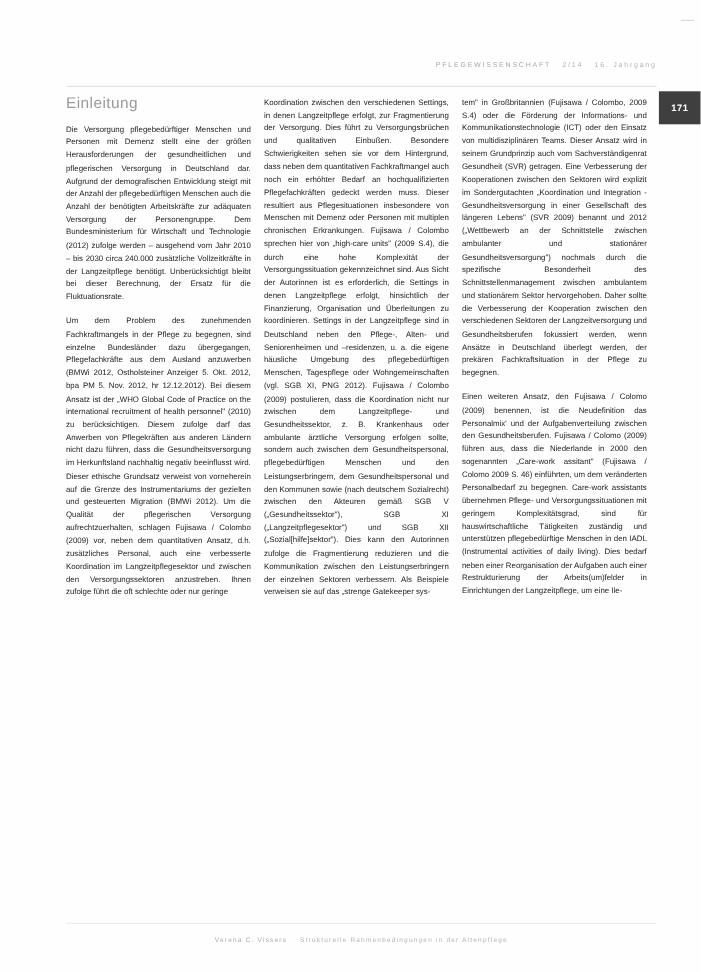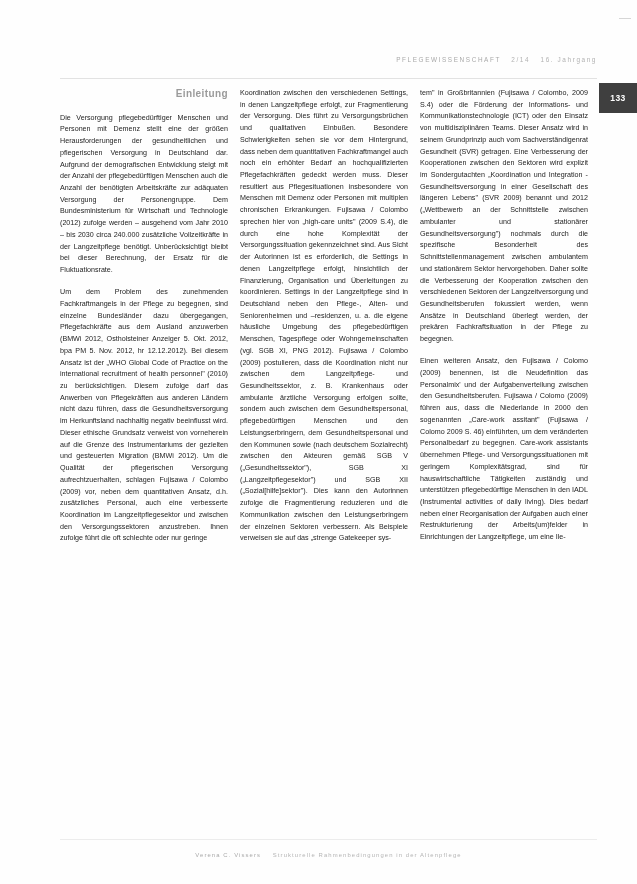--- a/index.html
+++ b/index.html
@@ -85,26 +85,26 @@
     hyphens: manual;
   }
   .col p {
     margin: 0;
   }
   .col p + p {
     margin-top: 10.5px;
   }
   .section-heading {
     display: block;
-    text-align: right;
-    font-size: 10px;
+    text-align: left;
+    font-size: 14px;
     color: #9a9a9a;
     letter-spacing: 0.4px;
     margin: 0 0 13px 0;
-    font-weight: bold;
+    font-weight: normal;
   }
 
   
   .footer-rule {
     position: absolute;
     bottom: 44px;
     left: 60px;
     right: 40px;
     height: 1px;
     background: #ececec;
@@ -137,21 +137,21 @@
 
   <div class="edge-mark edge-top-right"></div>
 
   <div class="running-header">
     <span class="hdr-journal">PFLEGEWISSENSCHAFT</span>
     <span class="hdr-issue">2/14</span>
     <span class="hdr-vol">16. Jahrgang</span>
   </div>
   <div class="header-rule"></div>
 
-  <div class="page-badge">133</div>
+  <div class="page-badge">171</div>
 
   <div class="columns">
 
     <div class="col">
       <span class="section-heading">Einleitung</span>
       <p>Die Versorgung pflegebedürftiger Menschen und Personen mit Demenz stellt eine der größen Herausforderungen der gesundheitlichen und pflegerischen Versorgung in Deutschland dar. Aufgrund der demografischen Entwicklung steigt mit der Anzahl der pflegebedürftigen Menschen auch die Anzahl der benötigten Arbeitskräfte zur adäquaten Versorgung der Personengruppe. Dem Bundesministerium für Wirtschaft und Technologie (2012) zufolge werden – ausgehend vom Jahr 2010 – bis 2030 circa 240.000 zusätzliche Vollzeitkräfte in der Langzeitpflege benötigt. Unberücksichtigt bleibt bei dieser Berechnung, der Ersatz für die Fluktuationsrate.</p>
       <p>Um dem Problem des zunehmenden Fachkraftmangels in der Pflege zu begegnen, sind einzelne Bundesländer dazu übergegangen, Pflegefachkräfte aus dem Ausland anzuwerben (BMWi 2012, Ostholsteiner Anzeiger 5. Okt. 2012, bpa PM 5. Nov. 2012, hr 12.12.2012). Bei diesem Ansatz ist der „WHO Global Code of Practice on the international recruitment of health personnel" (2010) zu berücksichtigen. Diesem zufolge darf das Anwerben von Pflegekräften aus anderen Ländern nicht dazu führen, dass die Gesundheitsversorgung im Herkunftsland nachhaltig negativ beeinflusst wird. Dieser ethische Grundsatz verweist von vorneherein auf die Grenze des Instrumentariums der gezielten und gesteuerten Migration (BMWi 2012). Um die Qualität der pflegerischen Versorgung aufrechtzuerhalten, schlagen Fujisawa / Colombo (2009) vor, neben dem quantitativen Ansatz, d.h. zusätzliches Personal, auch eine verbesserte Koordination im Langzeitpflegesektor und zwischen den Versorgungssektoren anzustreben. Ihnen zufolge führt die oft schlechte oder nur geringe</p>
     </div>
 
     <div class="col">

